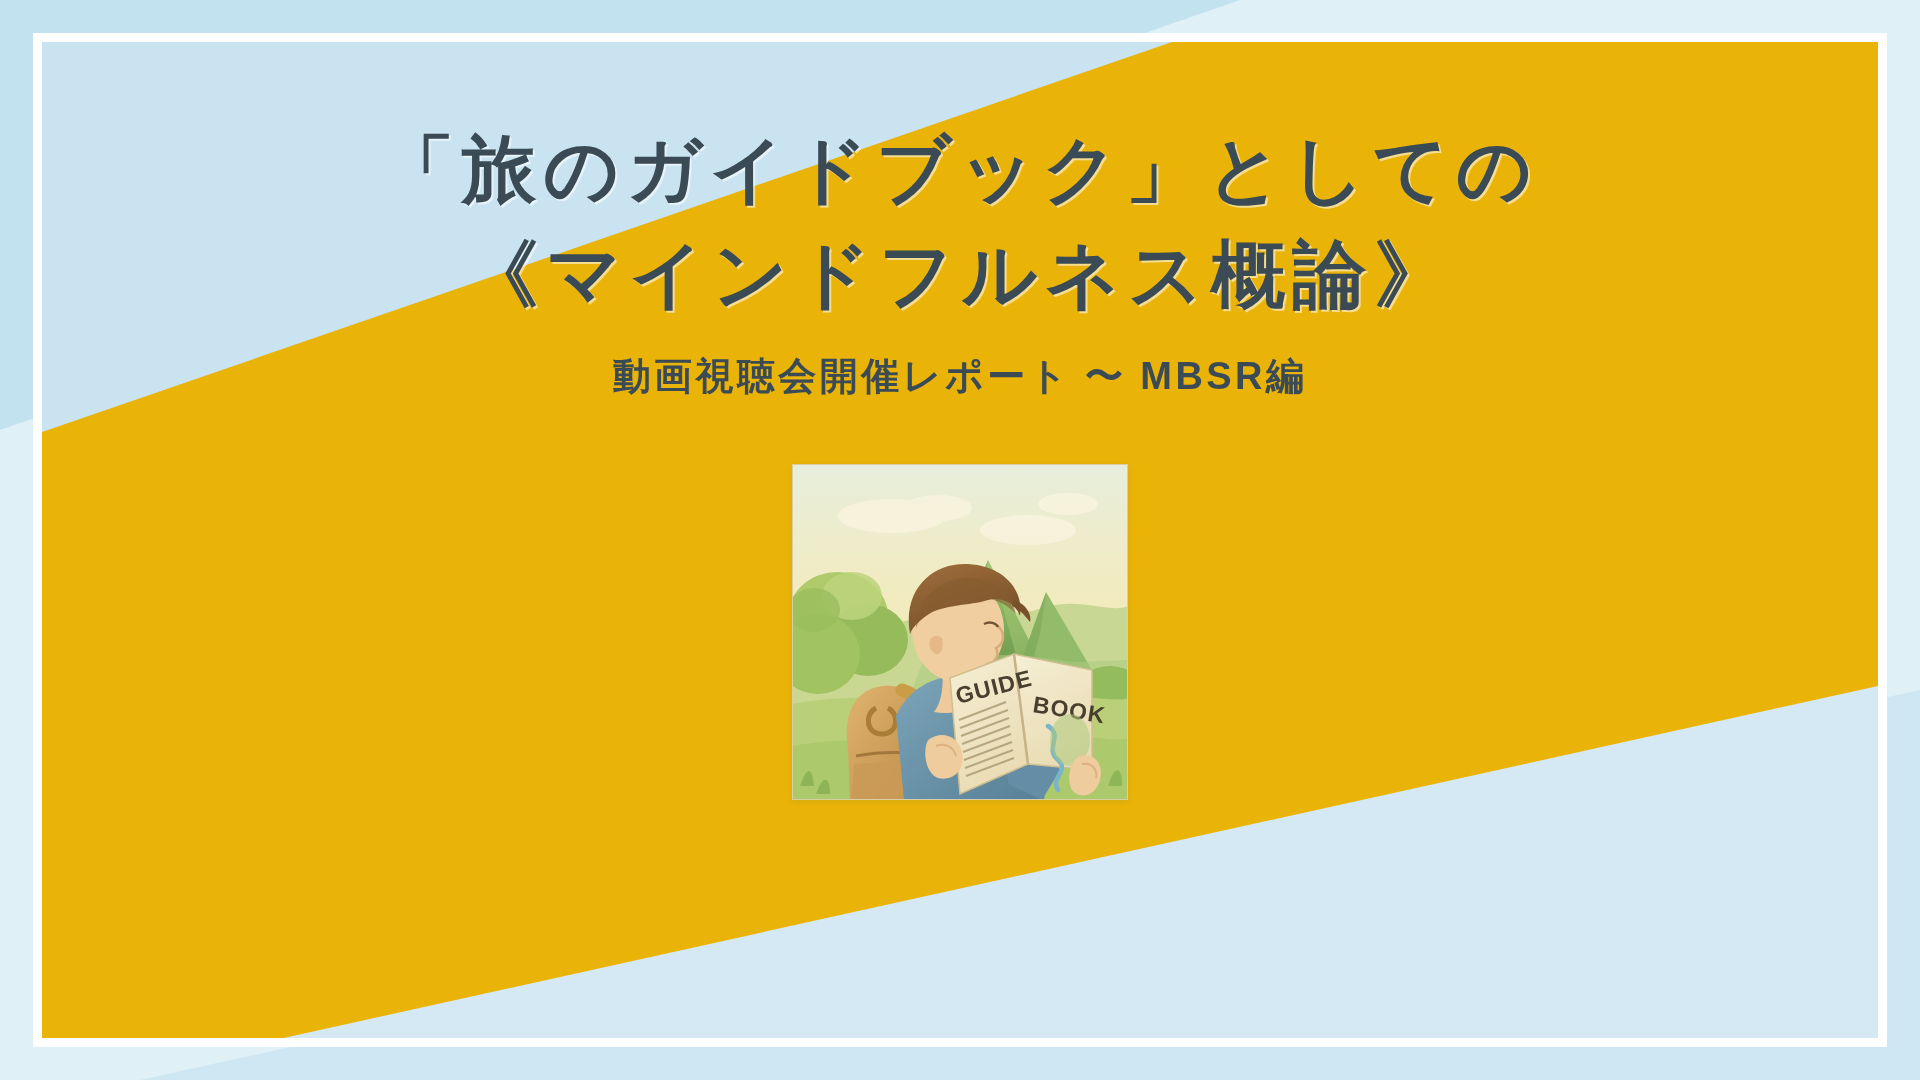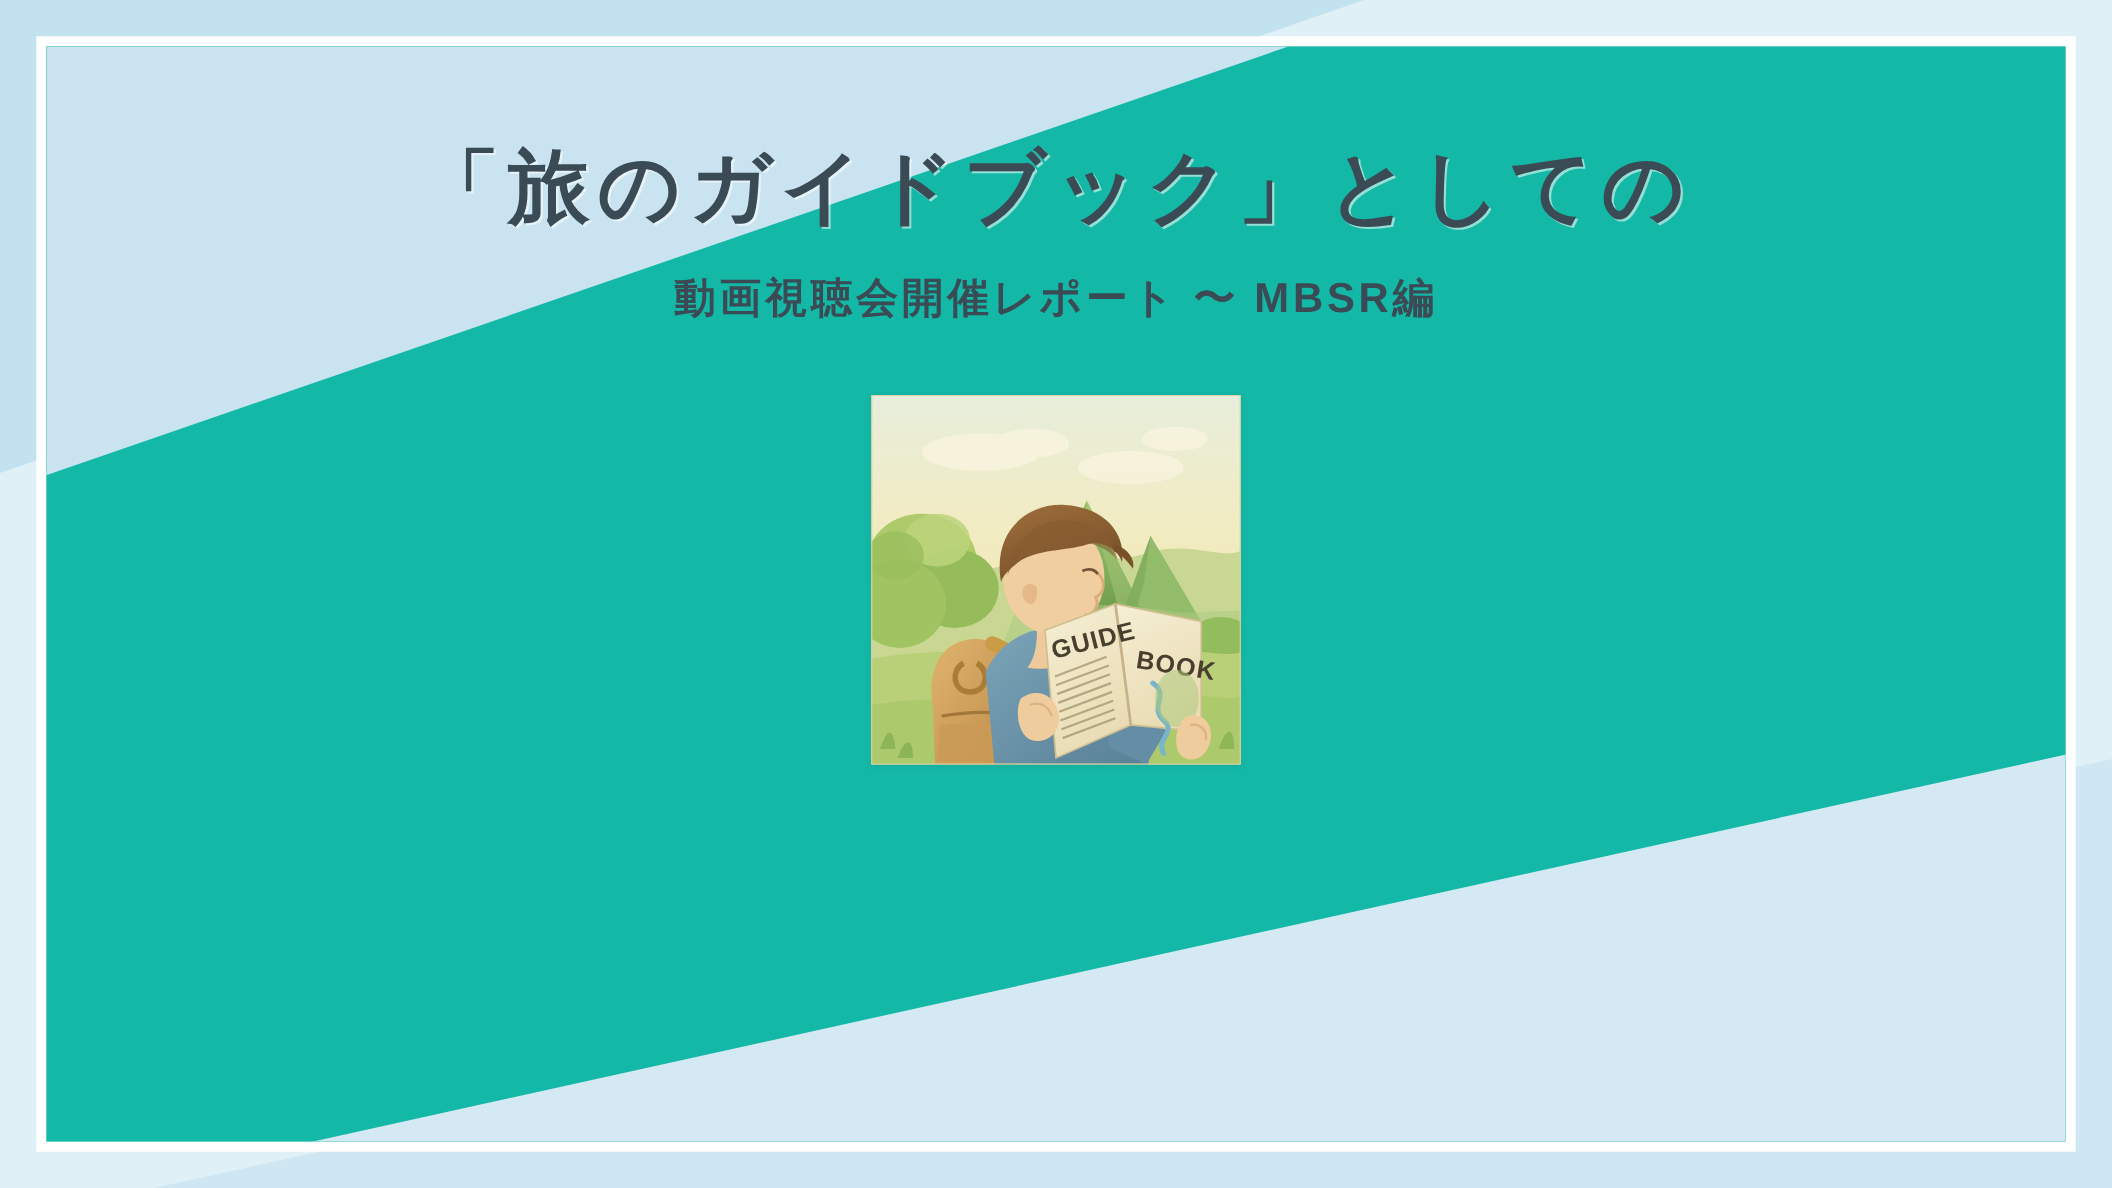--- a/index.html
+++ b/index.html
@@ -43,21 +43,21 @@
     bottom: 33px;
     border: 9px solid #ffffff;
     box-sizing: border-box;
     overflow: hidden;
   }
 
   
   .card {
     position: absolute;
     inset: 0;
-    background: #14b8a6;
+    background: #eab308;
     overflow: hidden;
   }
   .card-wedge-tl {
     position: absolute;
     inset: 0;
     background: #c9e4f0;
     clip-path: polygon(0 0, 1130px 0, 0 390px);
   }
   .card-wedge-br {
     position: absolute;
@@ -120,20 +120,21 @@
 
   <div class="frame">
     <div class="card">
       <div class="card-wedge-tl"></div>
       <div class="card-wedge-br"></div>
 
       <div class="content">
 
         <div class="title-block">
           <div class="title-line">「旅のガイドブック」としての</div>
+          <div class="title-line">《マインドフルネス概論》</div>
         </div>
 
         <div class="subtitle">動画視聴会開催レポート 〜 MBSR編</div>
 
         <div class="illus-wrap">
           <svg class="illus" viewBox="0 0 336 336">
             <defs>
               <clipPath id="frameClip">
                   <rect x="0" y="0" width="336" height="336"></rect>
                 </clipPath>

